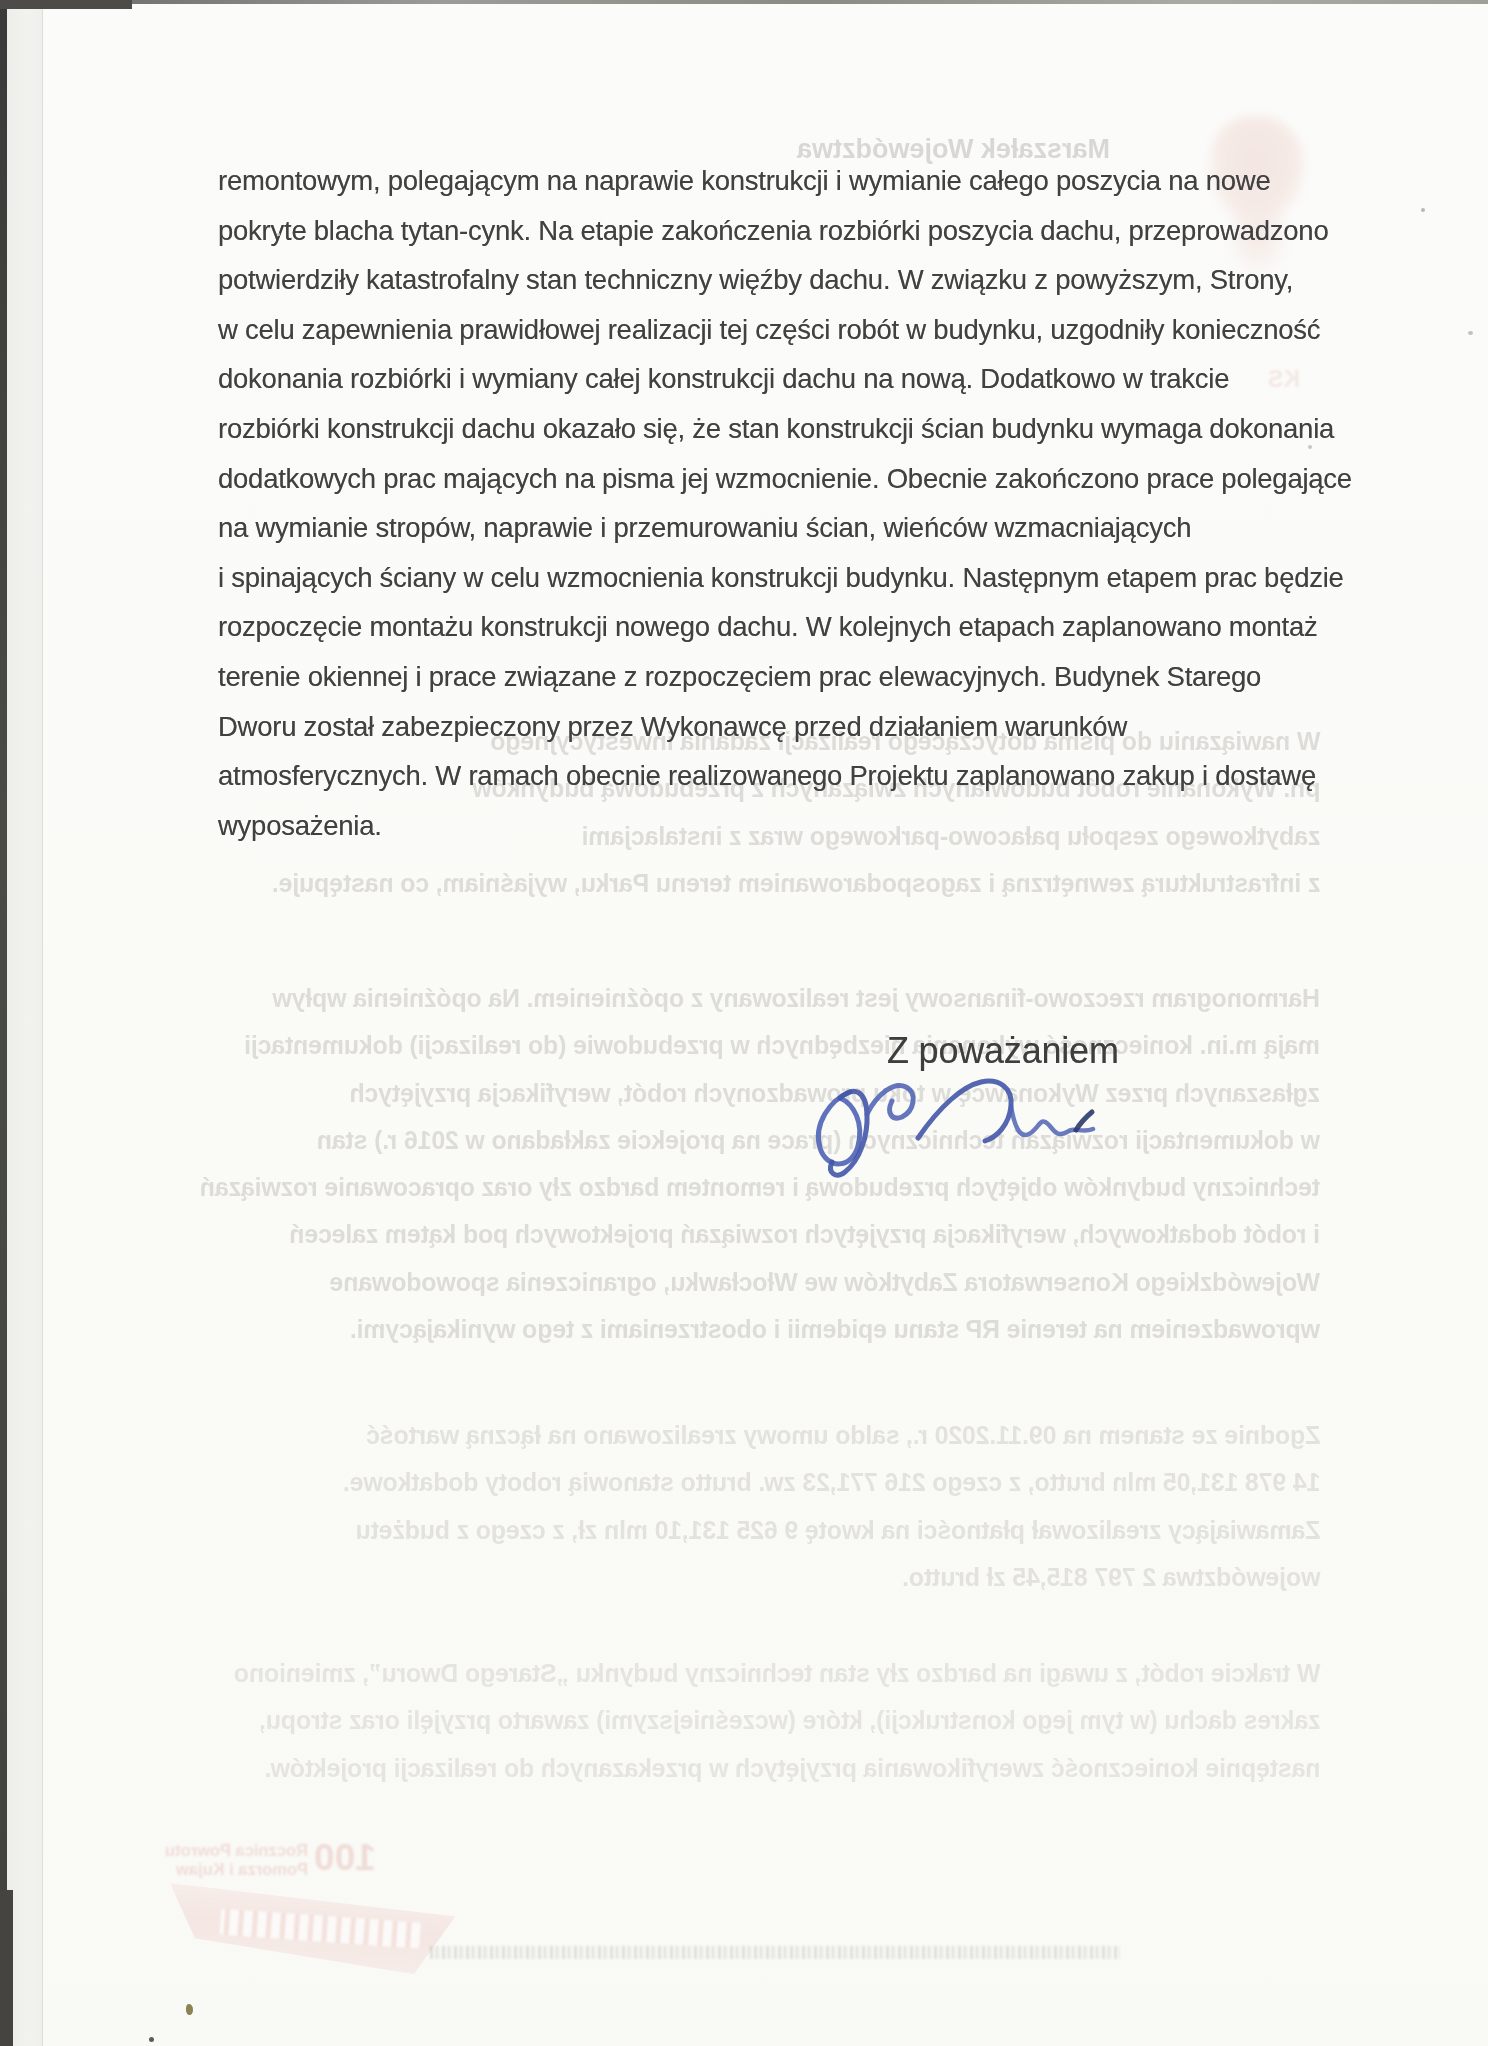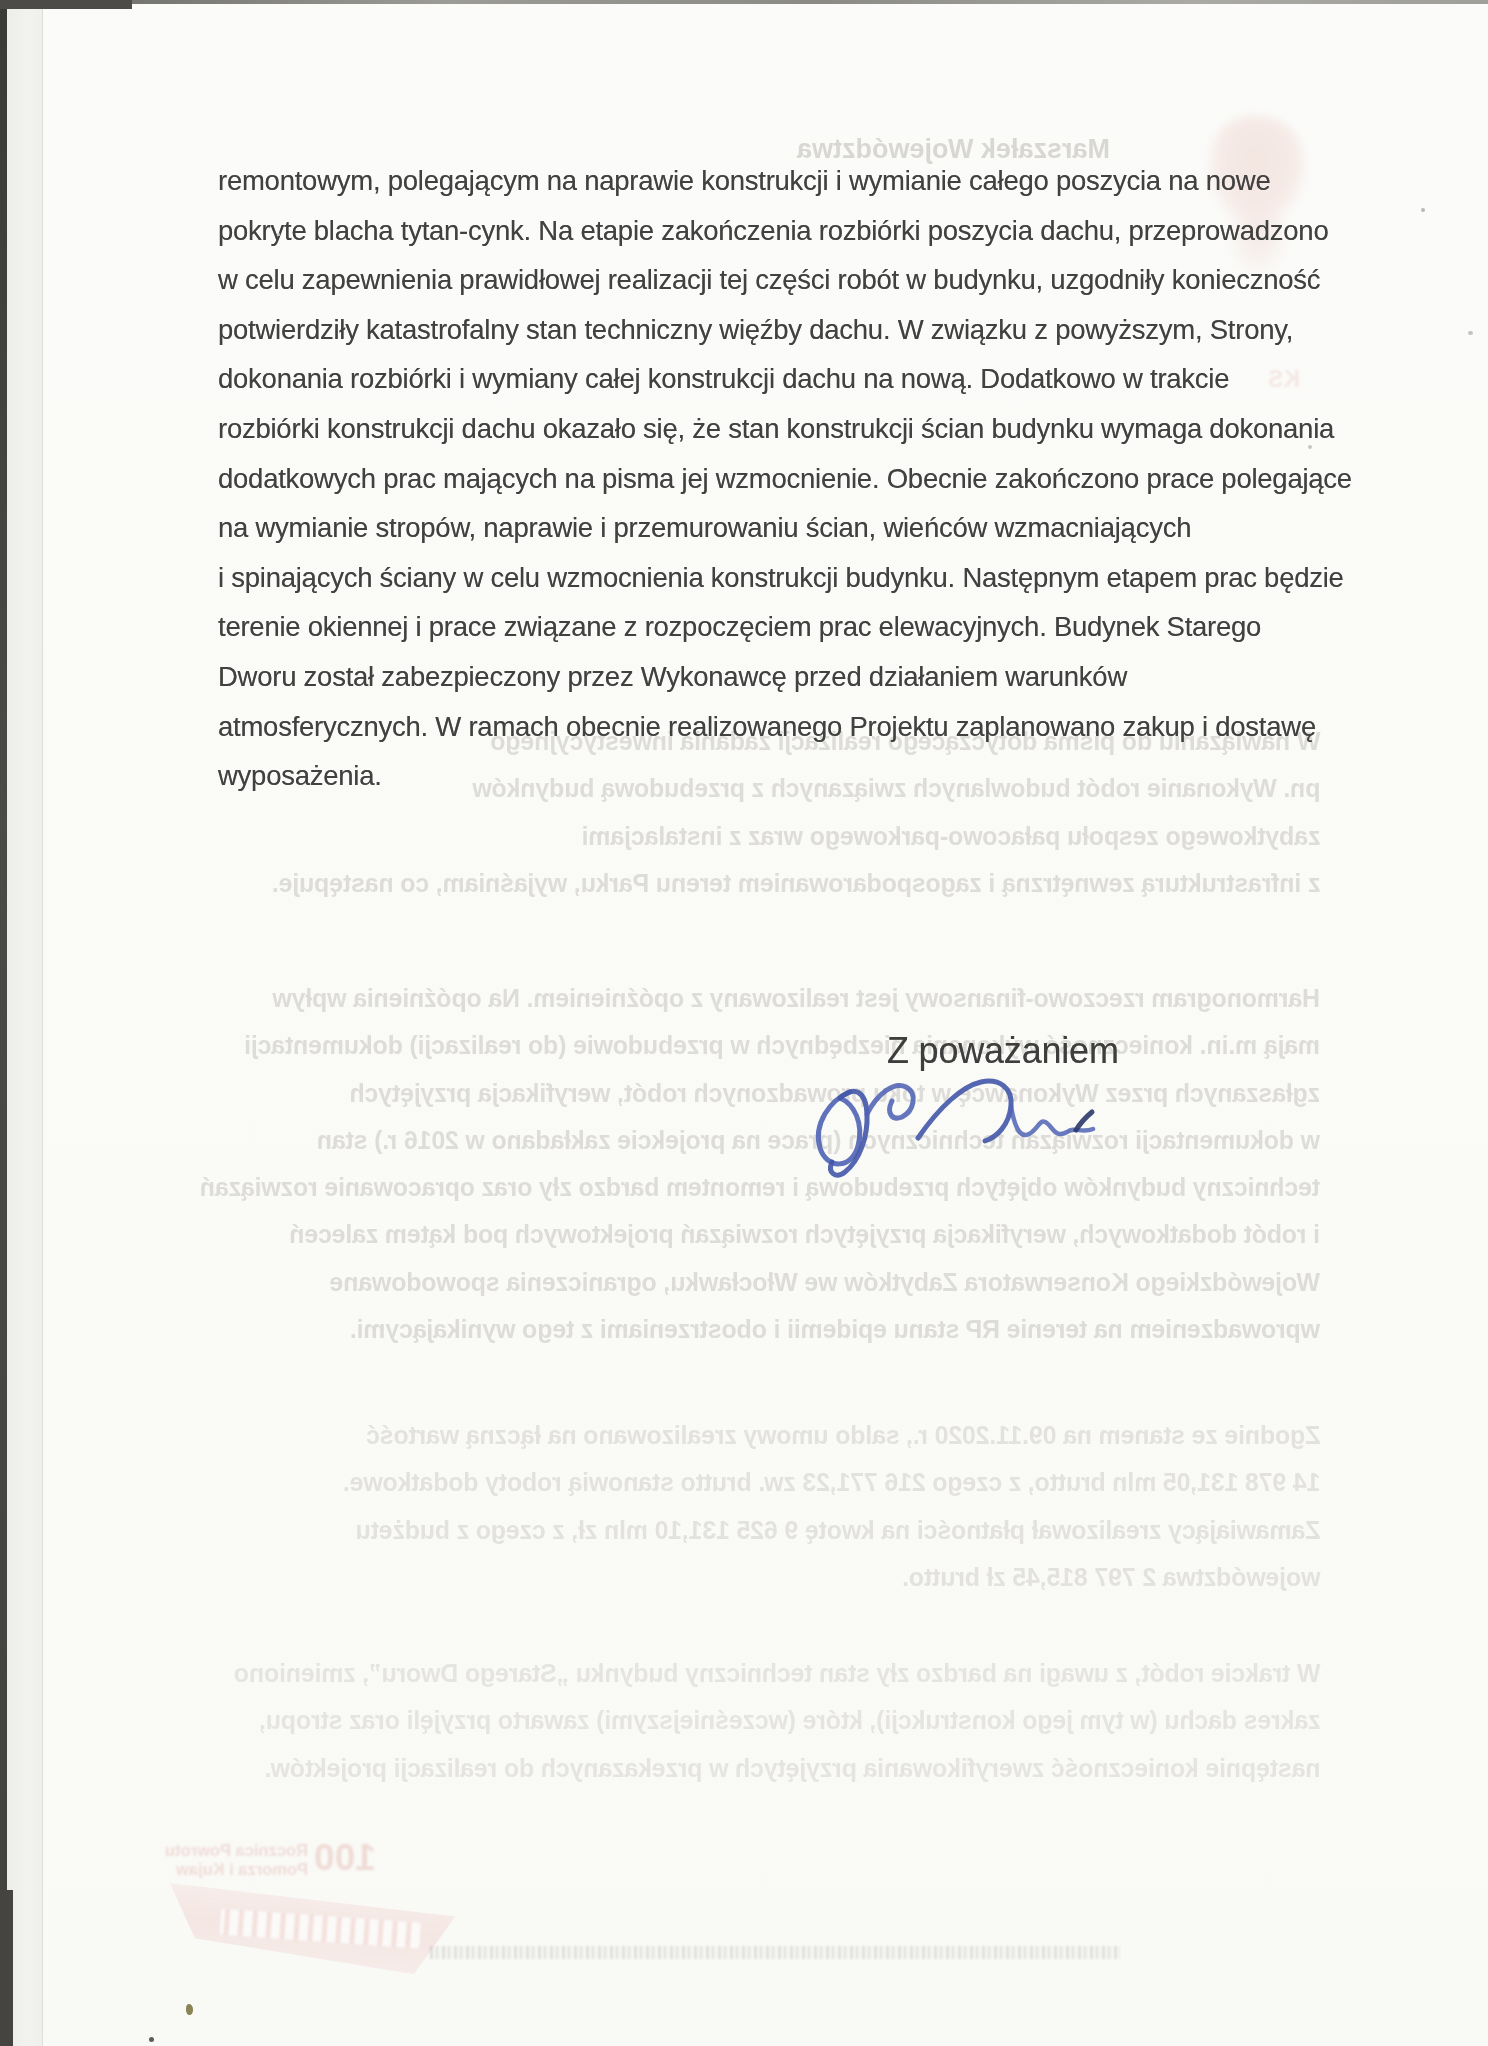--- a/index.html
+++ b/index.html
@@ -119,27 +119,28 @@
     <div>W trakcie robót, z uwagi na bardzo zły stan techniczny budynku „Starego Dworu”, zmieniono</div>
     <div>zakres dachu (w tym jego konstrukcji), które (wcześniejszymi) zawarto przyjęli oraz stropu,</div>
     <div>następnie konieczność zweryfikowania przyjętych w przekazanych do realizacji projektów.</div>
   </div>
 
   <div class="bleed-ks">KS</div>
 
   <div class="body-text">
     <div>remontowym, polegającym na naprawie konstrukcji i wymianie całego poszycia na nowe</div>
     <div>pokryte blacha tytan-cynk. Na etapie zakończenia rozbiórki poszycia dachu, przeprowadzono</div>
+    <div>potwierdziły katastrofalny stan techniczny więźby dachu. W związku z powyższym, Strony,</div>
     <div>w celu zapewnienia prawidłowej realizacji tej części robót w budynku, uzgodniły konieczność</div>
-    <div>potwierdziły katastrofalny stan techniczny więźby dachu. W związku z powyższym, Strony,</div>
     <div>dokonania rozbiórki i wymiany całej konstrukcji dachu na nową. Dodatkowo w trakcie</div>
     <div>rozbiórki konstrukcji dachu okazało się, że stan konstrukcji ścian budynku wymaga dokonania</div>
     <div>dodatkowych prac mających na pisma jej wzmocnienie. Obecnie zakończono prace polegające</div>
     <div>na wymianie stropów, naprawie i przemurowaniu ścian, wieńców wzmacniających</div>
     <div>i spinających ściany w celu wzmocnienia konstrukcji budynku. Następnym etapem prac będzie</div>
+    <div>rozpoczęcie montażu konstrukcji nowego dachu. W kolejnych etapach zaplanowano montaż</div>
     <div>terenie okiennej i prace związane z rozpoczęciem prac elewacyjnych. Budynek Starego</div>
     <div>Dworu został zabezpieczony przez Wykonawcę przed działaniem warunków</div>
     <div>atmosferycznych. W ramach obecnie realizowanego Projektu zaplanowano zakup i dostawę</div>
     <div>wyposażenia.</div>
   </div>
 
   <div class="closing">Z poważaniem</div>
 
   <svg class="signature" width="345" height="120" viewBox="0 0 345 120">
     <g fill="none" stroke-linecap="round" stroke-linejoin="round">

